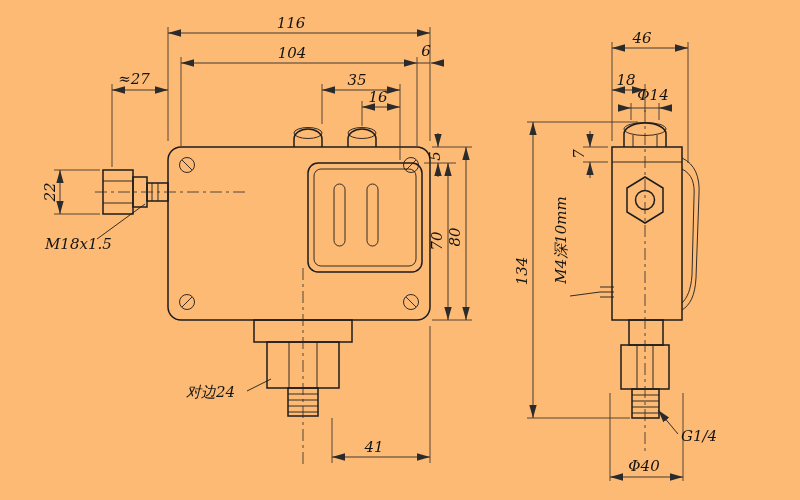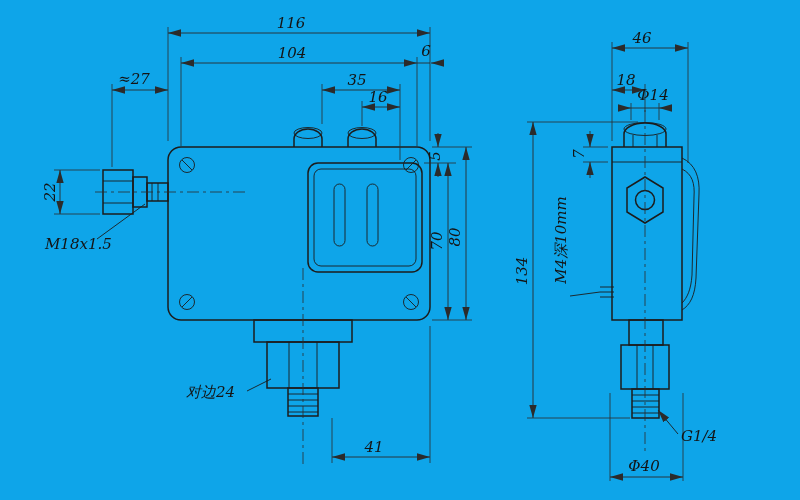--- a/index.html
+++ b/index.html
@@ -1,16 +1,16 @@
 <!DOCTYPE html>
 <html><head>
 <meta charset="utf-8">
 <style>
   html,body{margin:0;padding:0;background:#ffffff}
-  .canvas{width:800px;height:500px;position:relative;background:#0ea5e9;overflow:hidden}
+  .canvas{width:800px;height:500px;position:relative;background:#fdba74;overflow:hidden}
   svg{display:block}
   svg text{
     font-family:"DejaVu Serif","Liberation Serif",serif;
     font-style:italic;
     font-size:15px;
     fill:#141414;
     text-anchor:middle;
   }
   .start{text-anchor:start}
   .obj{fill:none;stroke:#1c1c1c;stroke-width:1.5}

